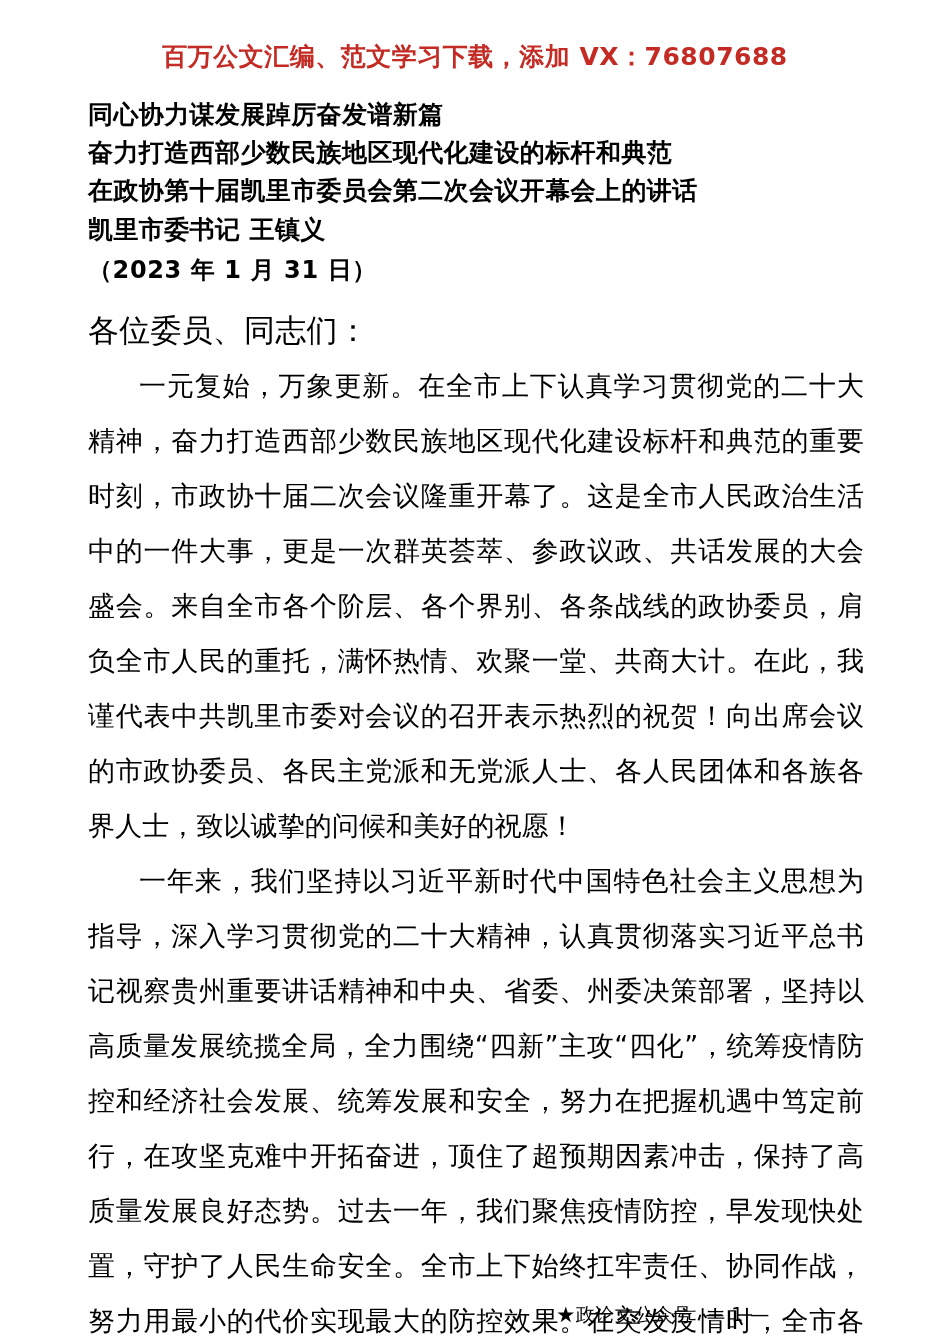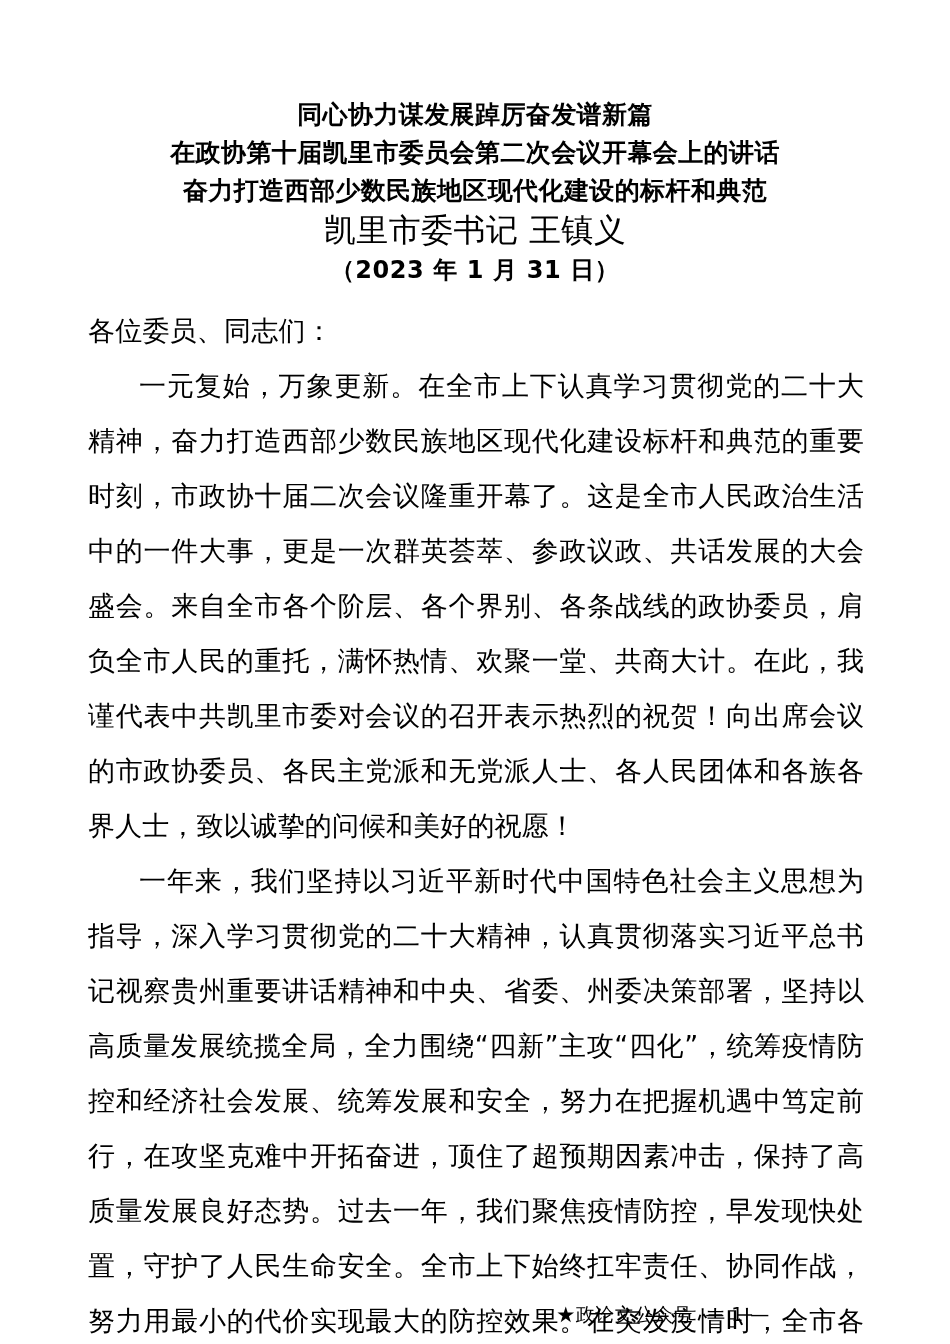--- a/index.html
+++ b/index.html
@@ -36,50 +36,49 @@
     color: #C32B24;
     font-family: "DejaVu Sans", "Liberation Sans", sans-serif;
   }
 
   
   .title-block {
     position: absolute;
     top: 96px;
     left: 88px;
     width: 774px;
-    text-align: center;
   }
   .title-line {
     font-size: 25px;
     font-weight: bold;
     line-height: 38px;
     letter-spacing: 0.4px;
   }
   .author-line {
-    font-size: 32px;
-    font-weight: normal;
+    font-size: 25px;
+    font-weight: bold;
     line-height: 40px;
     letter-spacing: 0.4px;
   }
   .date-line {
     font-size: 24px;
     font-weight: bold;
     line-height: 40px;
     letter-spacing: 0.6px;
   }
 
   
   .body-block {
     position: absolute;
     top: 303px;
     left: 88px;
     width: 776px;
   }
   .salutation {
-    font-size: 27px;
+    font-size: 31px;
     line-height: 55px;
     letter-spacing: 0.2px;
     text-align: justify;
     text-align-last: left;
   }
   .para {
     font-size: 27px;
     line-height: 55px;
     letter-spacing: 0.1px;
     text-align: justify;
@@ -111,25 +110,26 @@
     font-size: 19px;
     margin-left: 6px;
     font-family: "DejaVu Sans", "Liberation Sans", sans-serif;
   }
 </style>
 </head>
 <body>
 
 <div class="page">
 
+  <div class="promo-header">百万公文汇编、范文学习下载，添加 VX：76807688</div>
 
   <div class="title-block">
     <div class="title-line">同心协力谋发展踔厉奋发谱新篇</div>
+    <div class="title-line">奋力打造西部少数民族地区现代化建设的标杆和典范</div>
     <div class="title-line">在政协第十届凯里市委员会第二次会议开幕会上的讲话</div>
-    <div class="title-line">奋力打造西部少数民族地区现代化建设的标杆和典范</div>
     <div class="author-line">凯里市委书记  王镇义</div>
     <div class="date-line">（2023 年 1 月 31 日）</div>
   </div>
 
   <div class="body-block">
     <div class="salutation">各位委员、同志们：</div>
     <div class="para">一元复始，万象更新。在全市上下认真学习贯彻党的二十大精神，奋力打造西部少数民族地区现代化建设标杆和典范的重要时刻，市政协十届二次会议隆重开幕了。这是全市人民政治生活中的一件大事，更是一次群英荟萃、参政议政、共话发展的大会盛会。来自全市各个阶层、各个界别、各条战线的政协委员，肩负全市人民的重托，满怀热情、欢聚一堂、共商大计。在此，我谨代表中共凯里市委对会议的召开表示热烈的祝贺！向出席会议的市政协委员、各民主党派和无党派人士、各人民团体和各族各界人士，致以诚挚的问候和美好的祝愿！</div>
     <div class="para">一年来，我们坚持以习近平新时代中国特色社会主义思想为指导，深入学习贯彻党的二十大精神，认真贯彻落实习近平总书记视察贵州重要讲话精神和中央、省委、州委决策部署，坚持以高质量发展统揽全局，全力围绕“四新”主攻“四化”，统筹疫情防控和经济社会发展、统筹发展和安全，努力在把握机遇中笃定前行，在攻坚克难中开拓奋进，顶住了超预期因素冲击，保持了高质量发展良好态势。过去一年，我们聚焦疫情防控，早发现快处置，守护了人民生命安全。全市上下始终扛牢责任、协同作战，努力用最小的代价实现最大的防控效果。在突发疫情时，全市各级领导干部直插一线，医务人员、公安干警、社区干部、志愿者等各方力量冲锋在前。2022 年 9 月 5 日，我市高效处置 1 例无症状感染者，短时间内控制住疫情蔓延，获得州委充分肯定。过去一年，我们聚焦高质量发展，苦干实干巧干，巩固了良好发展态势。我们始终保持战略定力，主动应变、科学统筹，顶住重重压力，经济社会发展实现逆势而进。全市地区生产总值突破 300 亿元，达 303.55 亿元；全年工业总产值达到 103.5 亿元，增长 20.46%，规上工业企业达 103 户，增长 20.39%。过去一年，我们聚焦内强外引，全力扩大开放，积蓄了跨越发展的强劲动能。全市纳入省州重大工程和重点项目 103 个，总投资 1038.33 亿元，完成投资</div>
   </div>
 

